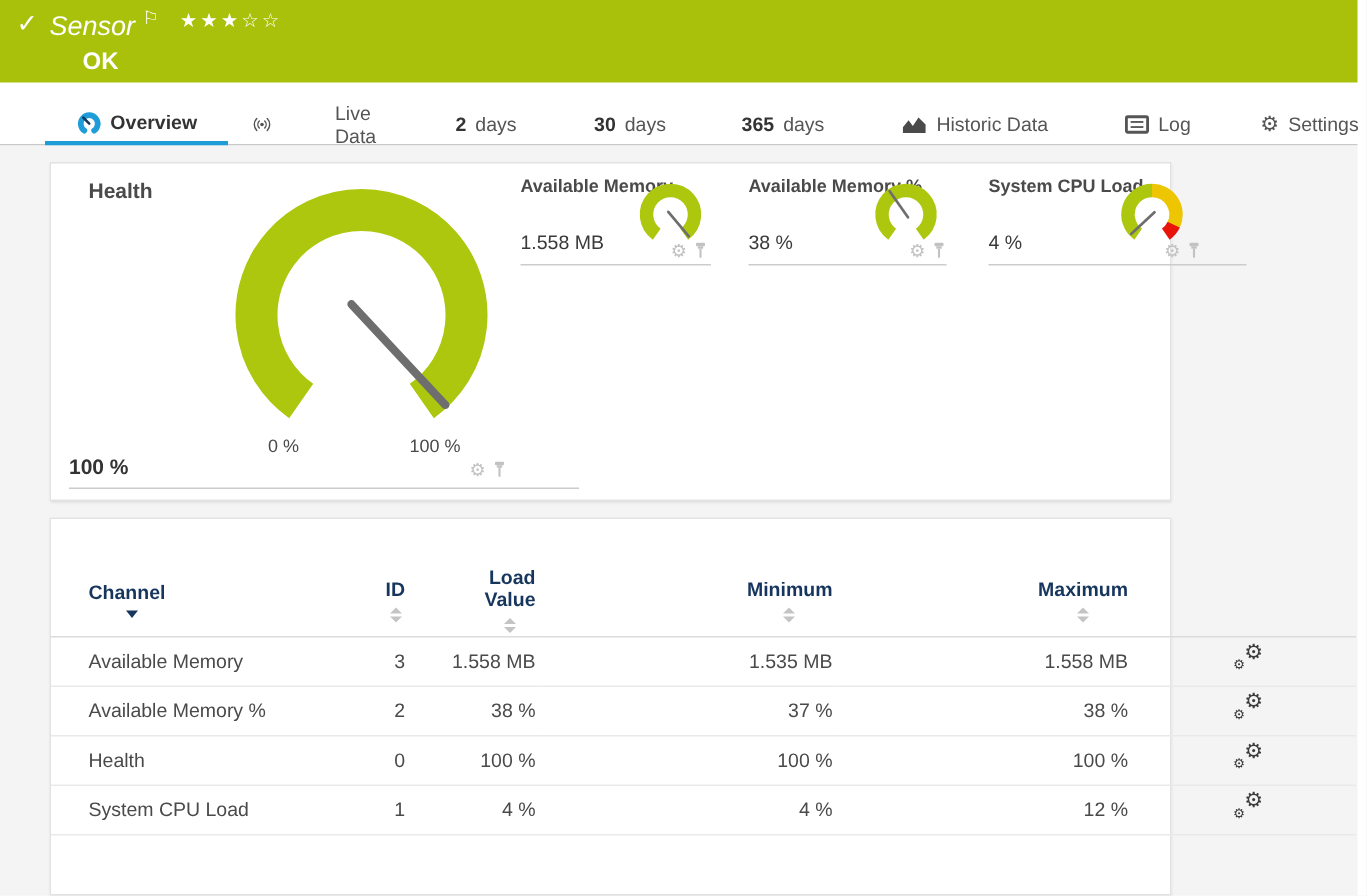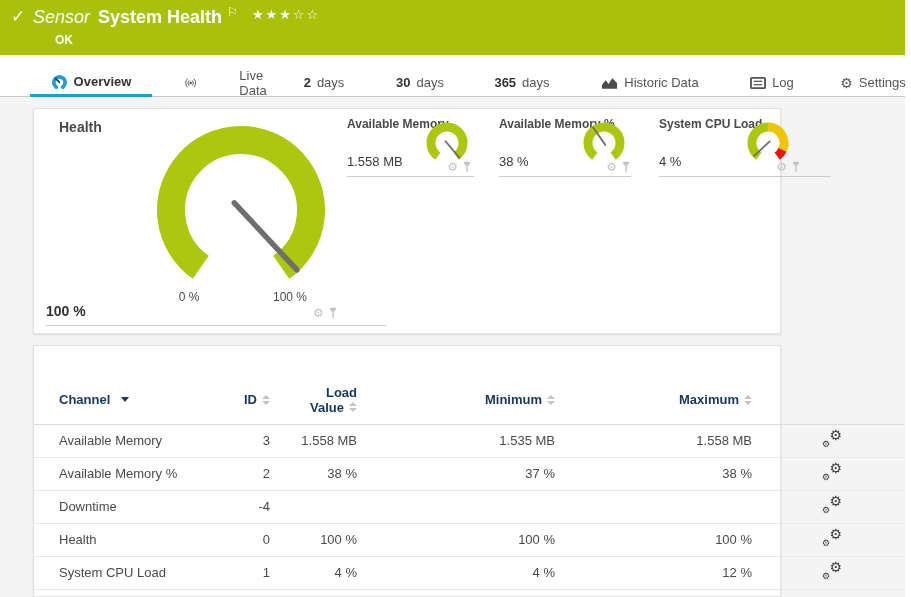--- a/index.html
+++ b/index.html
@@ -12,21 +12,21 @@
   .icon-font { font-family:"DejaVu Sans",sans-serif; }
 
   
   .greenbar { position:absolute; top:0; left:0; width:905px; height:55px; background:#a9c10b; color:#fff; }
   .check { position:absolute; left:11px; top:6px; font-size:17px; font-weight:bold; }
   .title-row { position:absolute; left:33px; top:5px; display:flex; align-items:flex-start; }
   .kind { font-style:italic; font-size:18px; margin-top:2px; }
   .sensor-title { font-size:18px; font-weight:bold; margin-left:8px; margin-top:2px; }
   .flag { font-size:12px; margin-left:5px; margin-top:0; }
   .stars { font-size:13px; letter-spacing:2px; margin-left:14px; margin-top:2px; }
-  .status-ok { position:absolute; left:55px; top:33px; font-size:12px; font-weight:bold; }
+  .status-ok { position:absolute; left:55px; top:33px; font-size:16px; font-weight:bold; }
 
   
   .tabbar { position:absolute; top:68px; left:0; width:905px; height:29px; background:#fff; border-bottom:1px solid #c9c9c9; }
   .tab { position:absolute; top:0; height:29px; display:flex; align-items:center; justify-content:center; gap:6px;
          font-size:13px; color:#555; cursor:pointer; }
   .tab .tab-num { font-weight:bold; color:#333; }
   .tab.active { border-bottom:3px solid #1e9dd8; color:#333; font-weight:bold; }
   .tab svg { display:block; }
   .tab .glyph { font-size:14px; color:#555; }
 
@@ -53,55 +53,54 @@
   .mini .panel-icons { bottom:3px; }
 
   
   table { border-collapse:collapse; table-layout:fixed; width:870px; margin-top:30px; font-size:13px; }
   col.c-channel{width:200px} col.c-id{width:40px} col.c-last{width:87px} col.c-min{width:198px} col.c-max{width:197px} col.c-tools{width:148px}
   thead td { color:#17365e; font-weight:bold; vertical-align:middle; height:48px; border-bottom:1px solid #dcdcdc; cursor:pointer; }
   tbody td { color:#4a4a4a; height:33px; border-bottom:1px solid #e9e9e9; }
   td.al { text-align:left; padding-left:25px; }
   td.ar { text-align:right; padding-right:4px; }
   td.tools { text-align:right; padding-right:62px; }
-  .hdr-inline { display:inline-flex; align-items:center; gap:5px; }
+  .hdr-inline { display:inline-flex; align-items:center; gap:5px;flex-direction:column; }
   .two-line { display:inline-flex; flex-direction:column; align-items:flex-end; line-height:15px; }
   .sort { display:inline-flex; flex-direction:column; gap:2px; }
   .sort i { display:block; width:0; height:0; border-left:4px solid transparent; border-right:4px solid transparent; }
   .sort .up { border-bottom:4px solid #c4c4c4; }
   .sort .dn { border-top:4px solid #c4c4c4; }
   .caret-down { display:inline-block; width:0; height:0; border-left:4px solid transparent; border-right:4px solid transparent;
                 border-top:5px solid #17365e; margin-left:6px; }
   .gears { position:relative; display:inline-block; width:20px; height:18px; cursor:pointer; }
   .gears .g1 { position:absolute; right:0; top:-2px; font-size:14px; color:#3c3c3c; line-height:1; }
   .gears .g2 { position:absolute; left:0; bottom:-1px; font-size:9px; color:#3c3c3c; line-height:1; }
 </style>
 </head>
 <body>
 
 <div class="greenbar">
   <span class="check icon-font">✓</span>
   <div class="title-row">
     <span class="kind">Sensor</span>
-    <span class="sensor-title">System Health</span>
     <span class="flag icon-font">⚐</span>
     <span class="stars icon-font">★★★☆☆</span>
   </div>
   <span class="status-ok">OK</span>
 </div>
 
 <div class="tabbar">
   <div class="tab active" style="left:30px;width:122px;">
     <svg width="17" height="17" viewBox="0 0 18 18">
       <path d="M5.56 14.92 A6 6 0 1 1 12.44 14.92" fill="none" stroke-width="4" stroke-linecap="round" stroke="#1e9dd8"></path>
       <line x1="9" y1="10" x2="4.8" y2="5.8" stroke-width="1.8" stroke-linecap="round" stroke="#17365e"></line>
     </svg>
     <span>Overview</span>
   </div>
-  <div class="tab" style="left:184px;width:92px;gap:42px;">
+  <div class="tab" style="left:168px;width:92px;gap:42px;">
     <svg width="20" height="16" viewBox="0 0 20 16">
       <circle cx="10" cy="8" r="1.8" fill="#555"></circle>
       <path d="M7.3 4.5 A5 5 0 0 0 7.3 11.5 M12.7 4.5 A5 5 0 0 1 12.7 11.5 M4.8 2 A8.5 8.5 0 0 0 4.8 14 M15.2 2 A8.5 8.5 0 0 1 15.2 14" fill="none" stroke="#555" stroke-width="1.4" stroke-linecap="round"></path>
     </svg>
     <span>Live Data</span>
   </div>
   <div class="tab" style="left:298px;width:52px;">
     <span class="tab-num">2</span>
     <span>days</span>
   </div>
@@ -280,28 +279,20 @@
         </tr>
         <tr>
           <td class="al">Available Memory %</td>
           <td class="ar">2</td>
           <td class="ar">38 %</td>
           <td class="ar">37 %</td>
           <td class="ar">38 %</td>
           <td class="tools"><span class="gears icon-font"><span class="g1">⚙</span><span class="g2">⚙</span></span></td>
         </tr>
         <tr>
-          <td class="al">Downtime</td>
-          <td class="ar">-4</td>
-          <td class="ar"></td>
-          <td class="ar"></td>
-          <td class="ar"></td>
-          <td class="tools"><span class="gears icon-font"><span class="g1">⚙</span><span class="g2">⚙</span></span></td>
-        </tr>
-        <tr>
           <td class="al">Health</td>
           <td class="ar">0</td>
           <td class="ar">100 %</td>
           <td class="ar">100 %</td>
           <td class="ar">100 %</td>
           <td class="tools"><span class="gears icon-font"><span class="g1">⚙</span><span class="g2">⚙</span></span></td>
         </tr>
         <tr>
           <td class="al">System CPU Load</td>
           <td class="ar">1</td>

